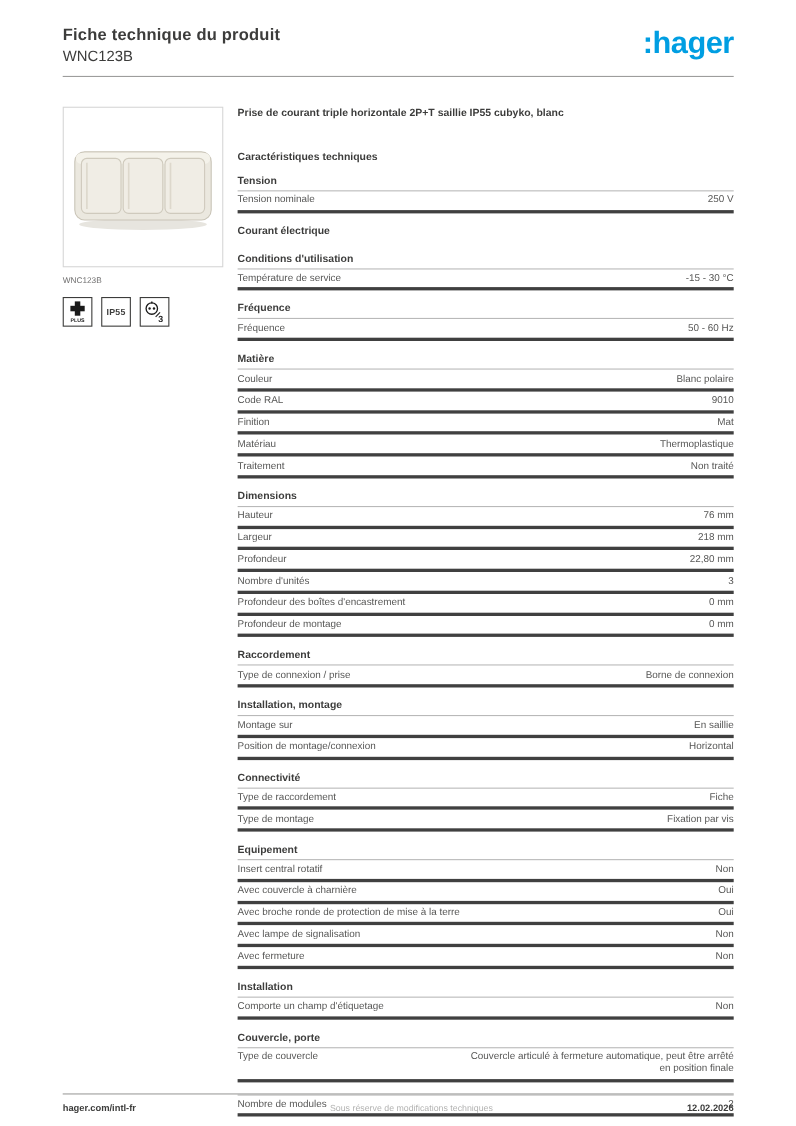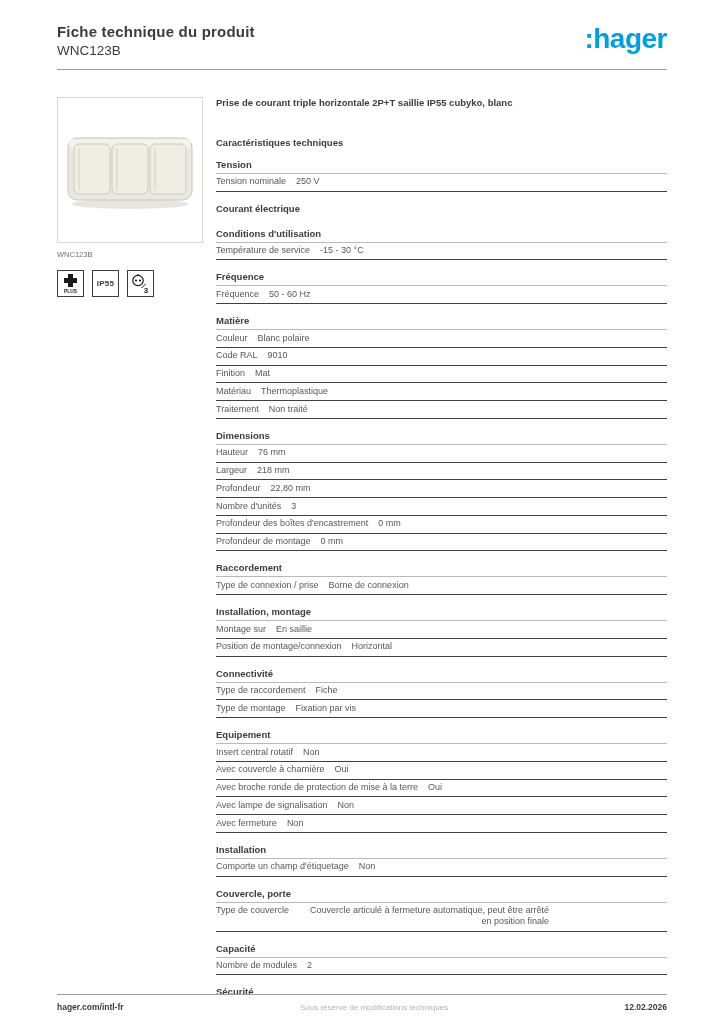--- a/index.html
+++ b/index.html
@@ -52,22 +52,22 @@
   .badge-ip { font-size:8px; font-weight:bold; letter-spacing:0.2px; }
 
   
   .description { font-size:9.5px; font-weight:bold; line-height:1.35; }
   .char-title  { font-size:9.5px; font-weight:bold; margin-top:27px; }
 
   .spec-section { margin-top:11px; }
   .spec-section h3 { font-size:9.5px; font-weight:bold; padding-bottom:3px; color:#3c3c3b; }
   .rows { border-top:1px solid #b9b9b9; }
   .row {
-    display:flex; align-items:flex-start;
-    border-bottom:1px solid #404040;
+    display:flex; justify-content:space-between; align-items:flex-start;
+    border-bottom:3px solid #404040;
     padding:2.5px 0 3px 0;
     font-size:9px; color:#575756; line-height:1.25;
   }
   .row .label { text-align:left; padding-right:10px; }
   .row .value { text-align:right; max-width:250px; }
 
   
   .ftr {
     position:absolute; left:57px; right:57px; bottom:12px;
     border-top:1px solid #9d9d9c;
@@ -294,21 +294,20 @@
           <section class="spec-section">
             <h3>Couvercle, porte</h3>
             <div class="rows">
               <div class="row">
                 <span class="label">Type de couvercle</span>
                 <span class="value">Couvercle articulé à fermeture automatique, peut être arrêté en position finale</span>
               </div>
             </div>
           </section>
           <section class="spec-section">
-            <h3>Capacité</h3>
             <div class="rows">
               <div class="row">
                 <span class="label">Nombre de modules</span>
                 <span class="value">2</span>
               </div>
             </div>
           </section>
           <section class="spec-section">
             <h3>Sécurité</h3>
           </section>

